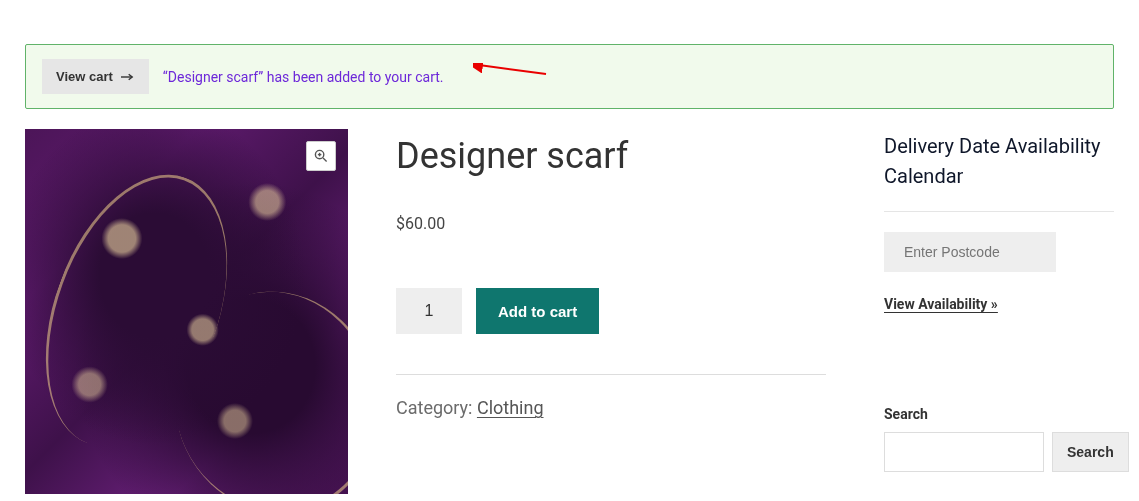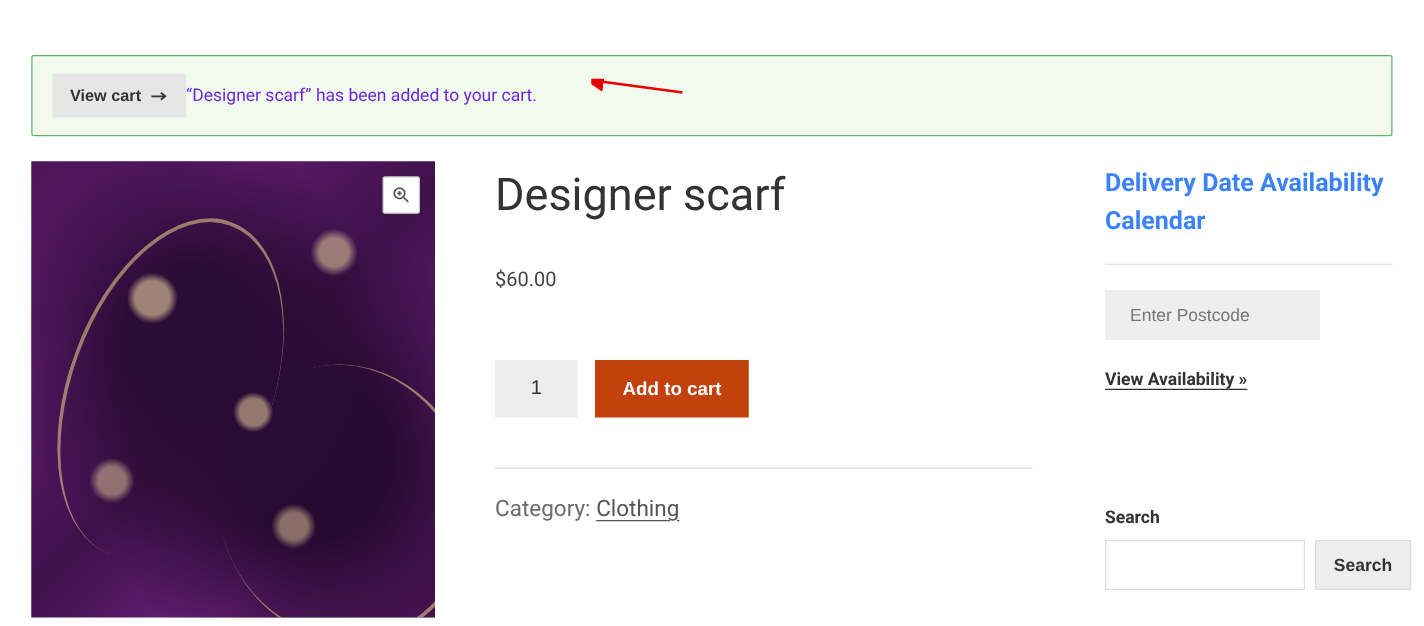--- a/index.html
+++ b/index.html
@@ -14,20 +14,21 @@
   .container {
     padding: 44px 25px 0 25px;
   }
   .notice {
     border: 1px solid #60b369;
     background: #f1faec;
     border-radius: 2px;
     padding: 14px 16px;
     display: flex;
     align-items: center;
+    gap: 14px;
     position: relative;
     margin-bottom: 20px;
   }
   .view-cart-btn {
     background: #e6e6e6;
     border: none;
     color: #333;
     font-weight: 600;
     font-size: 13px;
     padding: 10px 14px;
@@ -138,21 +139,21 @@
   .qty-input {
     width: 66px;
     height: 46px;
     background: #eeeeee;
     border: none;
     text-align: center;
     font-size: 16px;
     color: #333;
   }
   .add-to-cart-btn {
-    background: #c2410c;
+    background: #0f766e;
     color: #fff;
     border: none;
     font-weight: 700;
     font-size: 15px;
     padding: 0 22px;
     height: 46px;
     cursor: pointer;
   }
   .divider {
     border: none;
@@ -163,22 +164,22 @@
     font-size: 18px;
     color: #6b6b6b;
   }
   .meta a { color: #555; text-decoration: underline; text-underline-offset: 3px; }
   .col-side {
     width: 230px;
     flex-shrink: 0;
   }
   .side-heading {
     font-size: 20px;
-    font-weight: 700;
-    color: #3b82f6;
+    font-weight: 400;
+    color: #0f172a;
     line-height: 1.5;
     margin-top: 2px;
     margin-bottom: 20px;
   }
   .side-divider {
     border: none;
     border-top: 1px solid #e5e5e5;
     margin-bottom: 20px;
   }
   .postcode-input {

